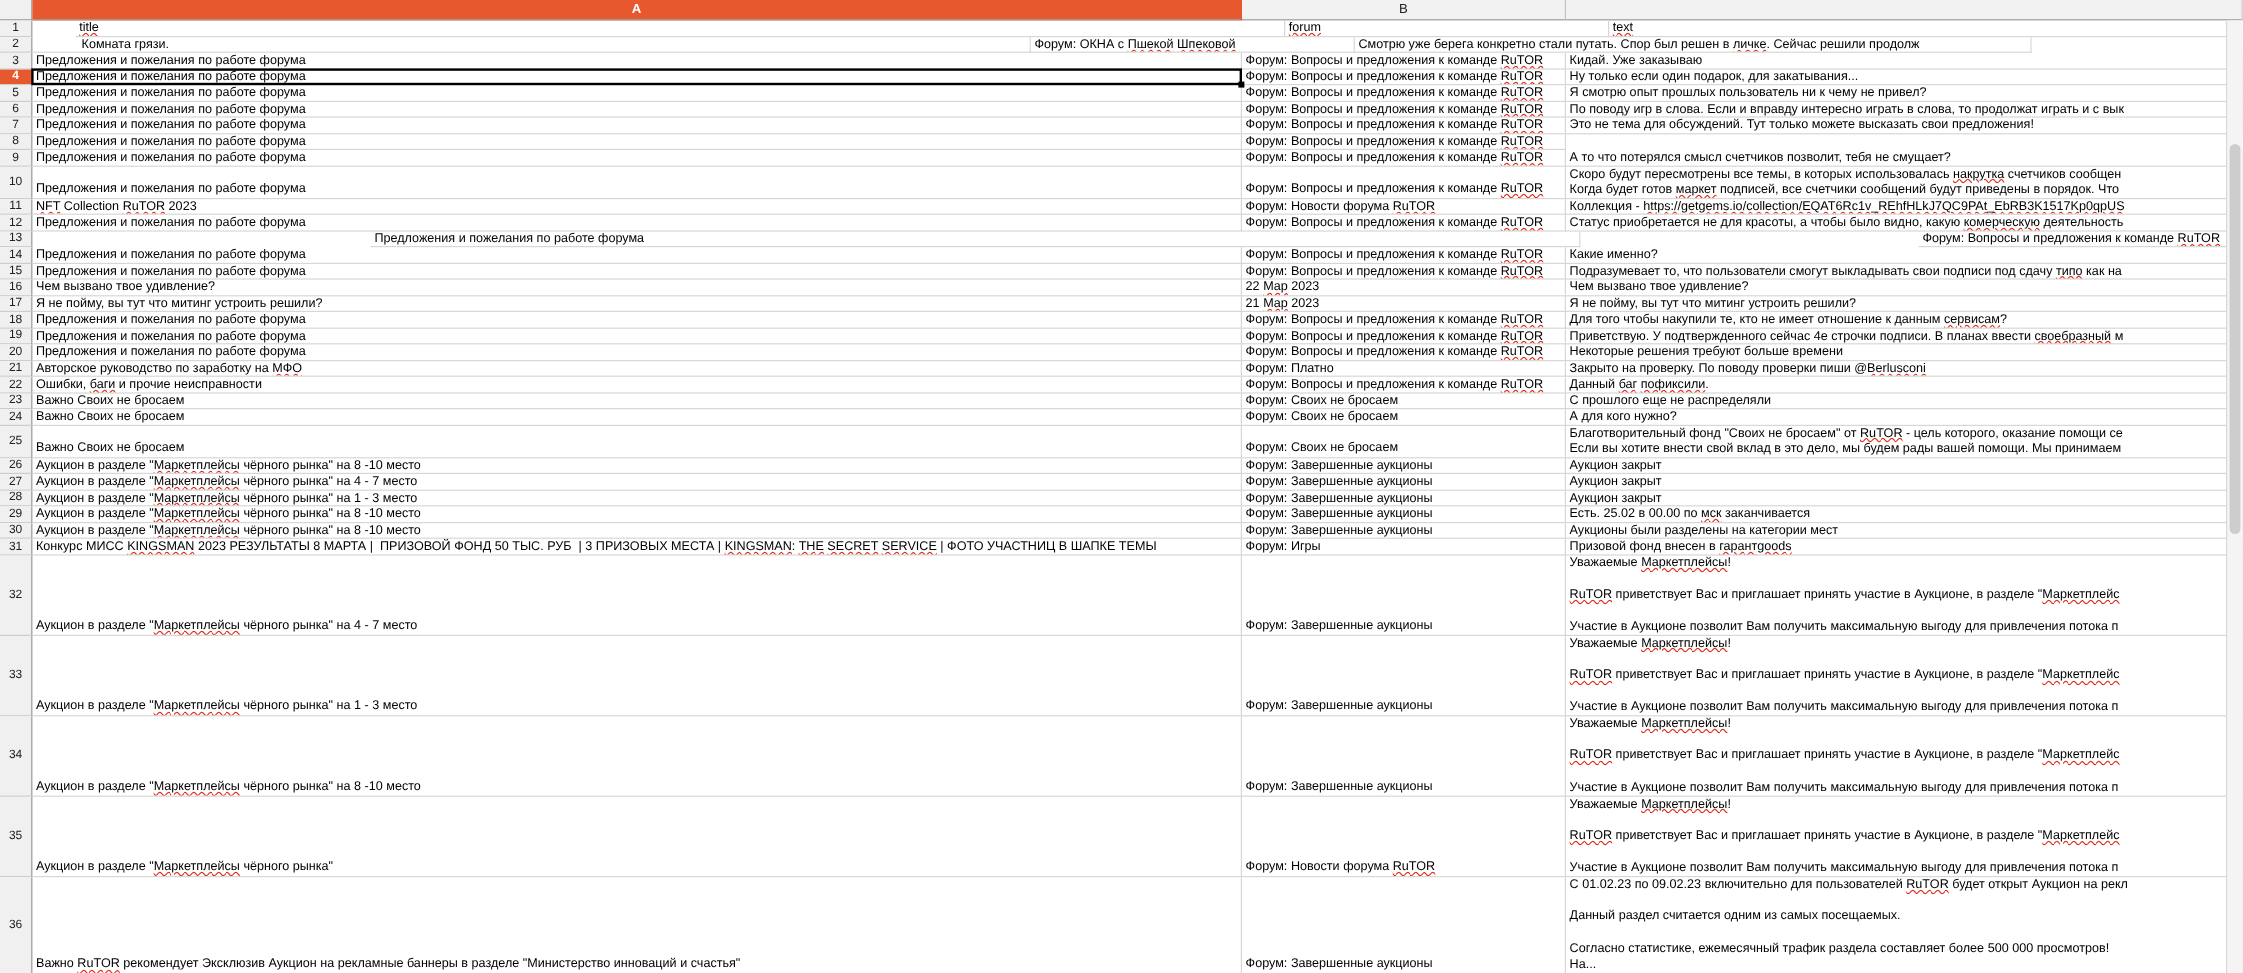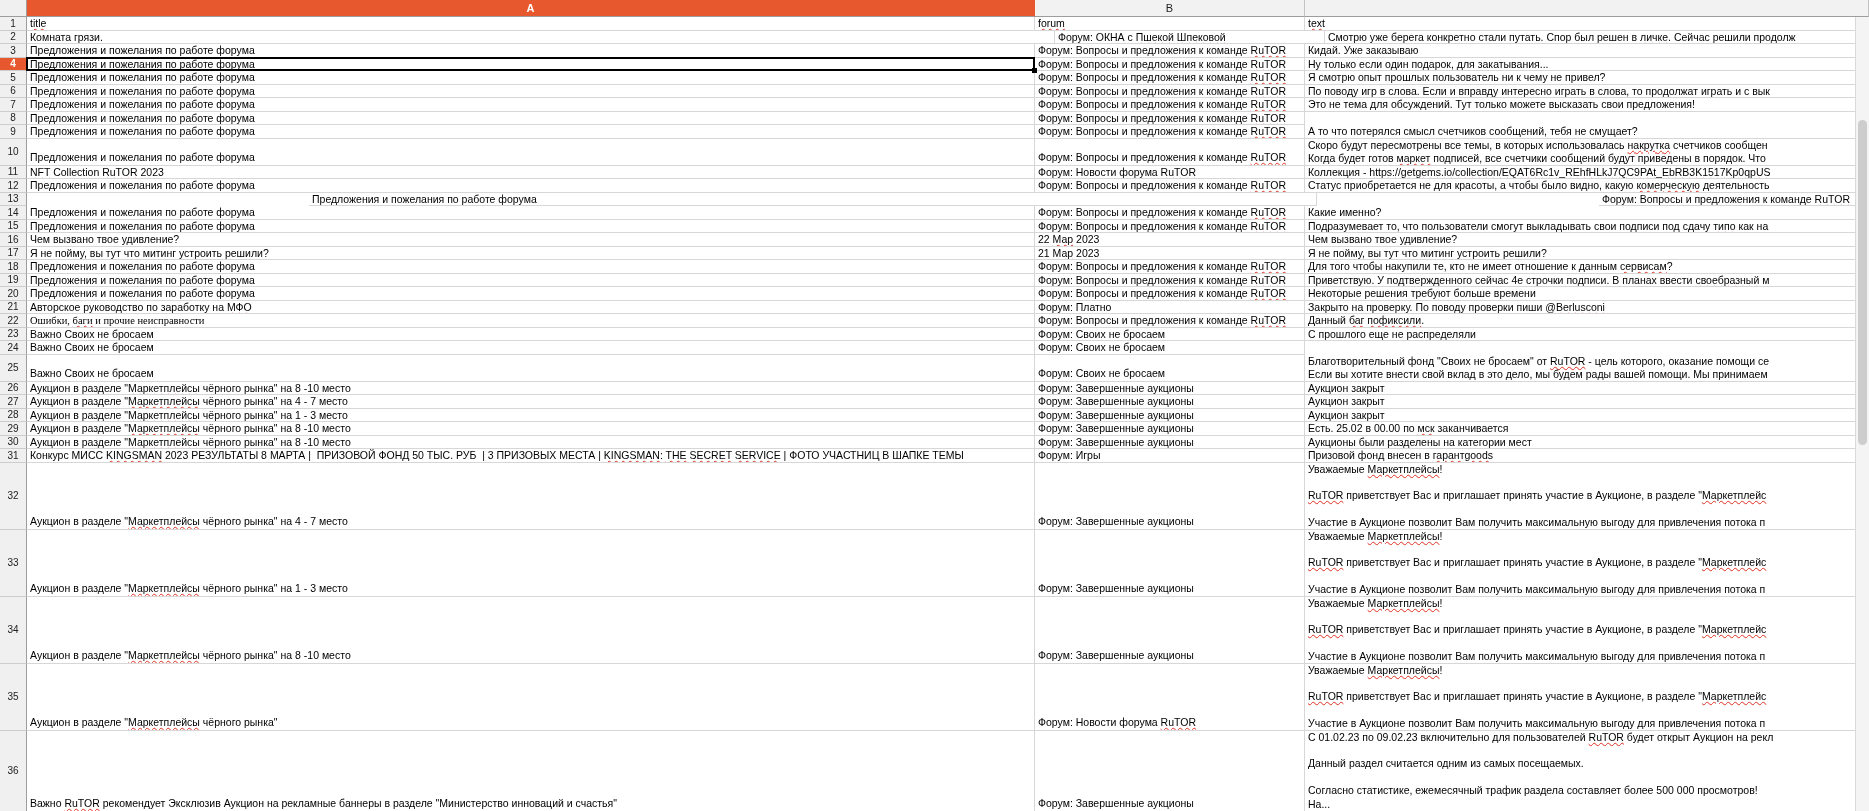--- a/index.html
+++ b/index.html
@@ -63,33 +63,33 @@
 <div class="colheaders">
   <div class="corner"></div>
   <div class="colhead selected" id="ch0" style="width: 1008px;">A</div>
   <div class="colhead" id="ch1" style="width: 270px;">B</div>
   <div class="colhead" id="ch2" style="width: 564px;"></div>
 </div>
 
 <div class="grid" id="grid">
     <div class="row" style="height: 13.5px;">
       <div class="rh">1</div>
-      <div class="cell" style="width: 1008px;">
+      <div class="cell" style="width: 1008px; margin-left: 36px;">
         <div class="txt"><span class="sp">title</span></div>
       </div>
       <div class="cell" style="width: 270px;">
         <div class="txt"><span class="sp">forum</span></div>
       </div>
       <div class="cell" style="width: 564px;">
         <div class="txt"><span class="sp">text</span></div>
       </div>
     </div>
     <div class="row" style="height: 13.5px;">
       <div class="rh">2</div>
-      <div class="cell" style="width: 1028px;">
+      <div class="cell" style="width: 832px; padding-left: 38px;">
         <div class="txt">Комната грязи.</div>
       </div>
       <div class="cell" style="width: 270px;">
         <div class="txt">Форум: ОКНА с <span class="sp">Пшекой</span> <span class="sp">Шпековой</span></div>
       </div>
       <div class="cell" style="width: 564px;">
         <div class="txt">Смотрю уже берега конкретно стали путать. Спор был решен в <span class="sp">личке</span>. Сейчас решили продолж</div>
       </div>
     </div>
     <div class="row" style="height: 13.5px;">
@@ -165,21 +165,21 @@
     </div>
     <div class="row" style="height: 13.5px;">
       <div class="rh">9</div>
       <div class="cell" style="width: 1008px;">
         <div class="txt">Предложения и пожелания по работе форума</div>
       </div>
       <div class="cell" style="width: 270px;">
         <div class="txt">Форум: Вопросы и предложения к команде <span class="sp">RuTOR</span></div>
       </div>
       <div class="cell" style="width: 564px;">
-        <div class="txt">А то что потерялся смысл счетчиков сообщений, тебя не смущает?</div>
+        <div class="txt">А то что потерялся смысл счетчиков позволит, тебя не смущает?</div>
       </div>
     </div>
     <div class="row" style="height: 27px;">
       <div class="rh">10</div>
       <div class="cell" style="width: 1008px;">
         <div class="txt">Предложения и пожелания по работе форума</div>
       </div>
       <div class="cell" style="width: 270px;">
         <div class="txt">Форум: Вопросы и предложения к команде <span class="sp">RuTOR</span></div>
       </div>
@@ -312,21 +312,21 @@
       </div>
       <div class="cell" style="width: 270px;">
         <div class="txt">Форум: Платно</div>
       </div>
       <div class="cell" style="width: 564px;">
         <div class="txt">Закрыто на проверку. По поводу проверки пиши @<span class="sp">Berlusconi</span></div>
       </div>
     </div>
     <div class="row" style="height: 13.5px;">
       <div class="rh">22</div>
-      <div class="cell" style="width: 1008px; font-family: Liberation Serif, serif;">
+      <div class="cell" style="width: 1008px;">
         <div class="txt">Ошибки, <span class="sp">баги</span> и прочие неисправности</div>
       </div>
       <div class="cell" style="width: 270px;">
         <div class="txt">Форум: Вопросы и предложения к команде <span class="sp">RuTOR</span></div>
       </div>
       <div class="cell" style="width: 564px;">
         <div class="txt">Данный <span class="sp">баг</span> <span class="sp">пофиксили</span>.</div>
       </div>
     </div>
     <div class="row" style="height: 13.5px;">
@@ -341,20 +341,23 @@
         <div class="txt">С прошлого еще не распределяли</div>
       </div>
     </div>
     <div class="row" style="height: 13.5px;">
       <div class="rh">24</div>
       <div class="cell" style="width: 1008px;">
         <div class="txt">Важно Своих не бросаем</div>
       </div>
       <div class="cell" style="width: 270px;">
         <div class="txt">Форум: Своих не бросаем</div>
+      </div>
+      <div class="cell" style="width: 564px;">
+        <div class="txt">А для кого нужно?</div>
       </div>
     </div>
     <div class="row" style="height: 27px;">
       <div class="rh">25</div>
       <div class="cell" style="width: 1008px;">
         <div class="txt">Важно Своих не бросаем</div>
       </div>
       <div class="cell" style="width: 270px;">
         <div class="txt">Форум: Своих не бросаем</div>
       </div>

